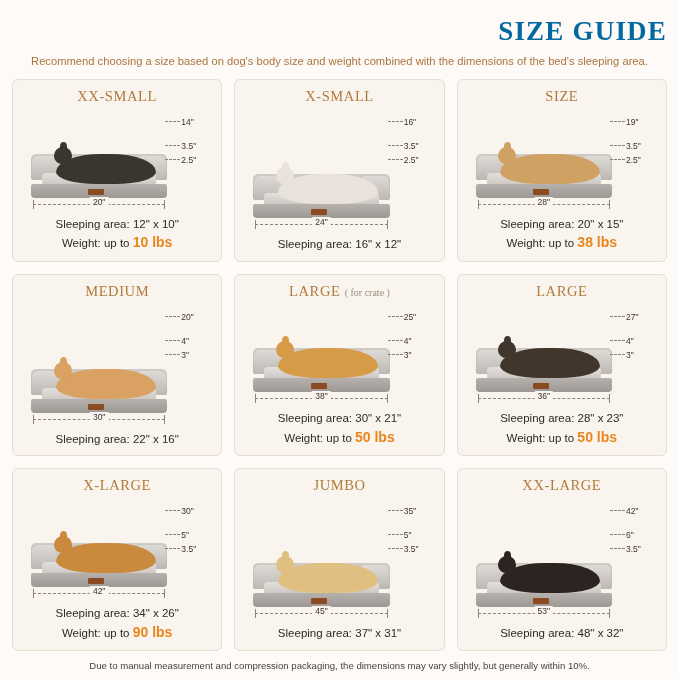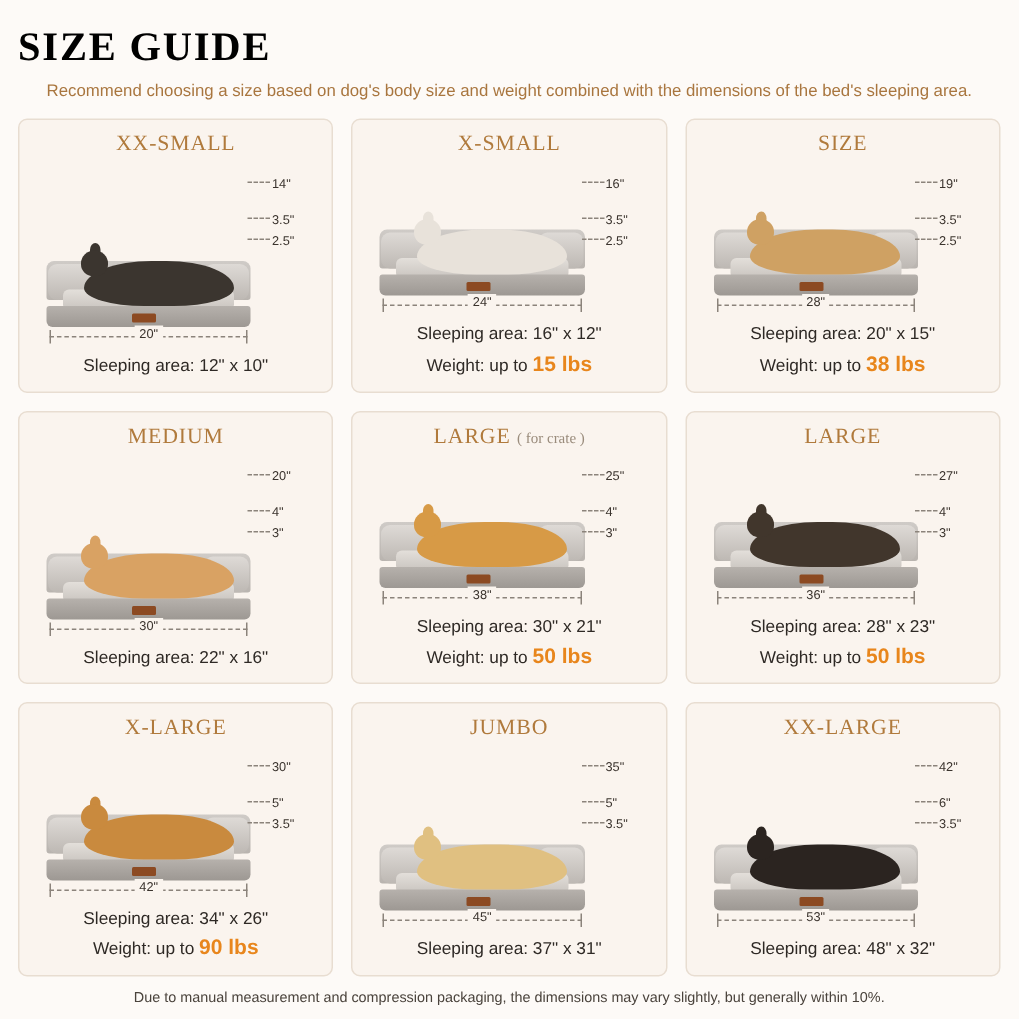--- a/index.html
+++ b/index.html
@@ -16,25 +16,25 @@
   }
   .page {
     width: 679px;
     height: 679px;
     box-sizing: border-box;
     padding: 10px 12px 6px 12px;
     display: flex;
     flex-direction: column;
   }
   .title {
-    text-align: left;
+    text-align: right;
     font-family: "Liberation Serif", serif;
     font-size: 27px;
     letter-spacing: 1.2px;
-    color: #000000;
+    color: #0369a1;
     margin: 6px 0 8px 0;
     font-weight: 700;
   }
   .subtitle {
     text-align: center;
     font-size: 11.2px;
     color: #a9763f;
     margin-bottom: 12px;
     font-family: "Liberation Sans", sans-serif;
   }
@@ -262,20 +262,25 @@
         <div class="bar"></div>
         <div class="cap-r"></div>
         <div class="wlabel">20"</div>
       </div>
     </div>
     <div class="spec">
       <div>
         <span>Sleeping area:</span>
         <span>12" x 10"</span>
       </div>
+      <div>
+        <span>Weight:</span>
+        <span>up to</span>
+        <span class="w">10 lbs</span>
+      </div>
     </div>
   </div>
       <div class="card">
     <div class="card-title">
       <span>X-SMALL</span>
       <span class="note"></span>
     </div>
     <div class="illus">
       <div class="bed">
         <div class="back"></div>
@@ -301,25 +306,20 @@
         <div class="cap-l"></div>
         <div class="bar"></div>
         <div class="cap-r"></div>
         <div class="wlabel">24"</div>
       </div>
     </div>
     <div class="spec">
       <div>
         <span>Sleeping area:</span>
         <span>16" x 12"</span>
-      </div>
-      <div>
-        <span>Weight:</span>
-        <span>up to</span>
-        <span class="w">15 lbs</span>
       </div>
     </div>
   </div>
       <div class="card">
     <div class="card-title">
       <span>SIZE</span>
       <span class="note"></span>
     </div>
     <div class="illus">
       <div class="bed">

